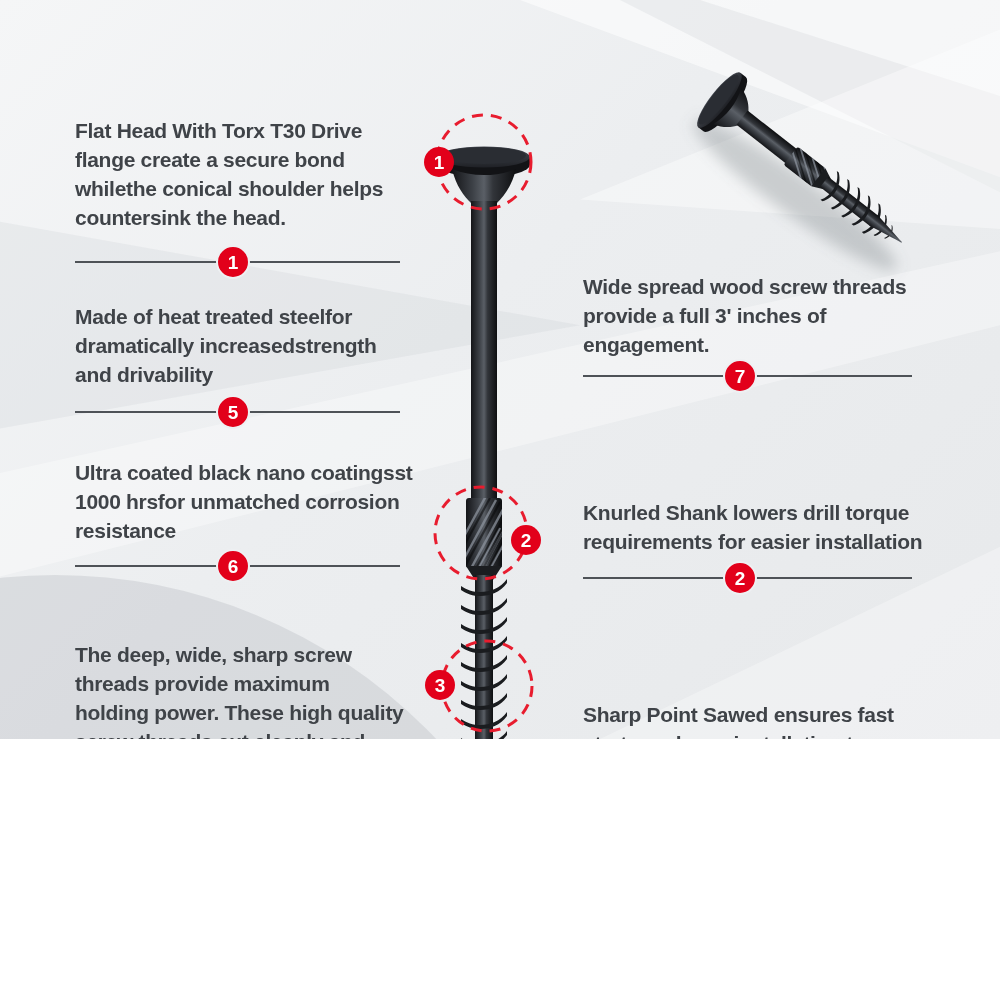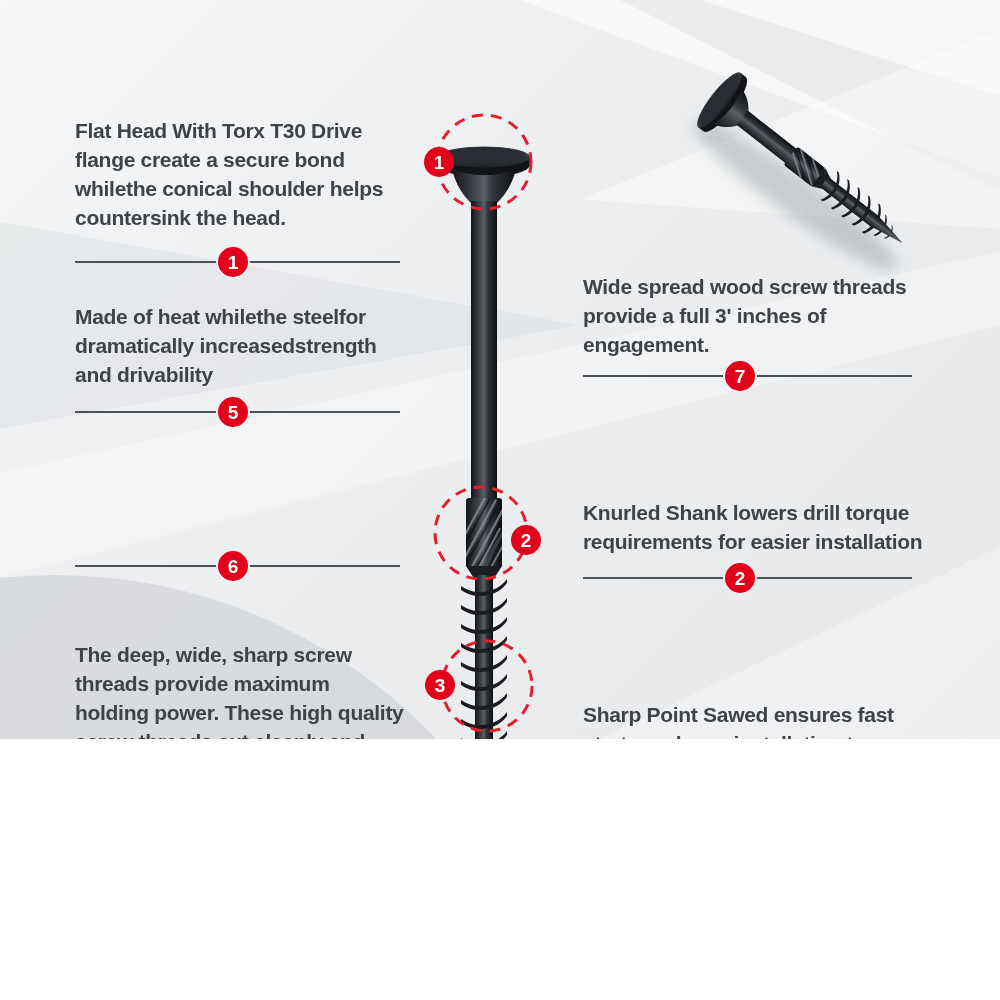--- a/index.html
+++ b/index.html
@@ -165,23 +165,26 @@
       <circle cx="481" cy="533" r="46"></circle>
       <circle cx="487" cy="686" r="45"></circle>
       <circle cx="483" cy="839" r="47"></circle>
     </g>
   </svg>
 
   <div class="callout" style="left:75px;top:116px;">Flat Head With Torx T30 Drive
 flange create a secure bond
 whilethe conical shoulder helps
 countersink the head.</div>
-  <div class="callout" style="left:75px;top:302px;">Made of heat whilethe steelfor
+  <div class="callout" style="left:75px;top:302px;">Made of heat treated steelfor
 dramatically increasedstrength
 and drivability</div>
+  <div class="callout" style="left:75px;top:458px;">Ultra coated black nano coatingsst
+1000 hrsfor unmatched corrosion
+resistance</div>
   <div class="callout" style="left:75px;top:640px;">The deep, wide, sharp screw
 threads provide maximum
 holding power. These high quality
 screw threads cut cleanly and
 easily through tough materials.</div>
 
   <div class="callout" style="left:583px;top:272px;">Wide spread wood screw threads
 provide a full 3' inches of
 engagement.</div>
   <div class="callout" style="left:583px;top:498px;">Knurled Shank lowers drill torque

